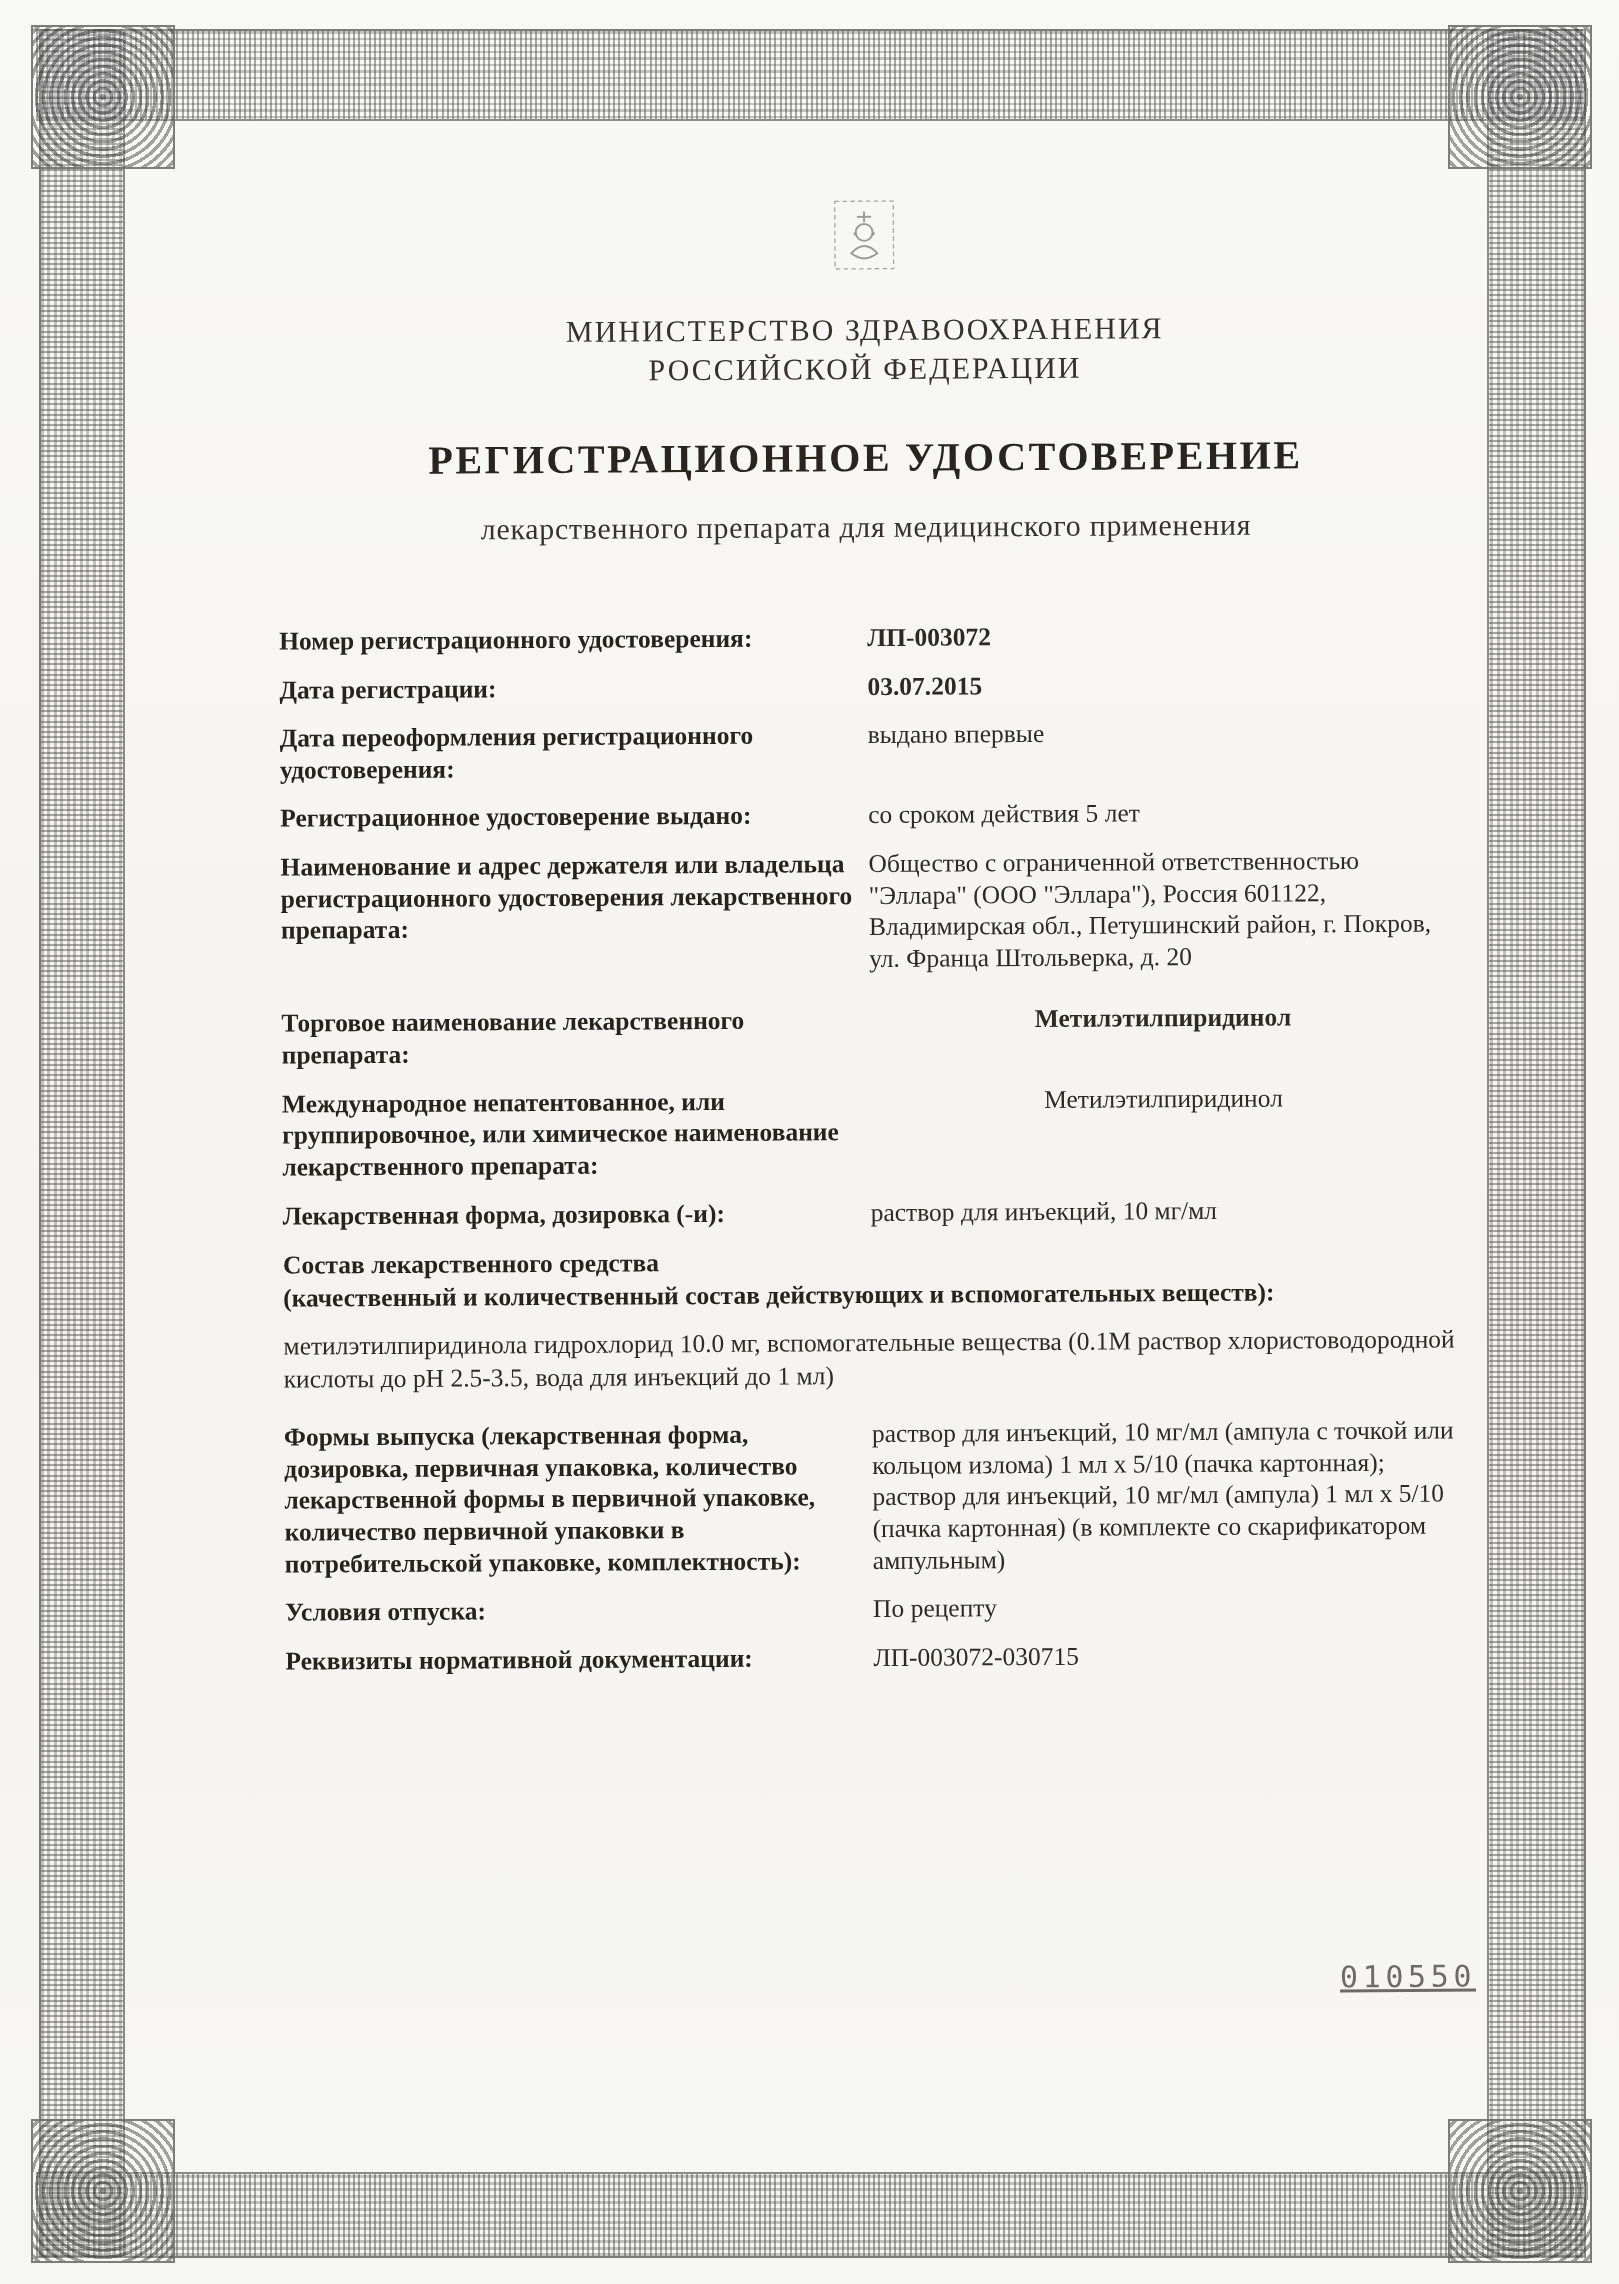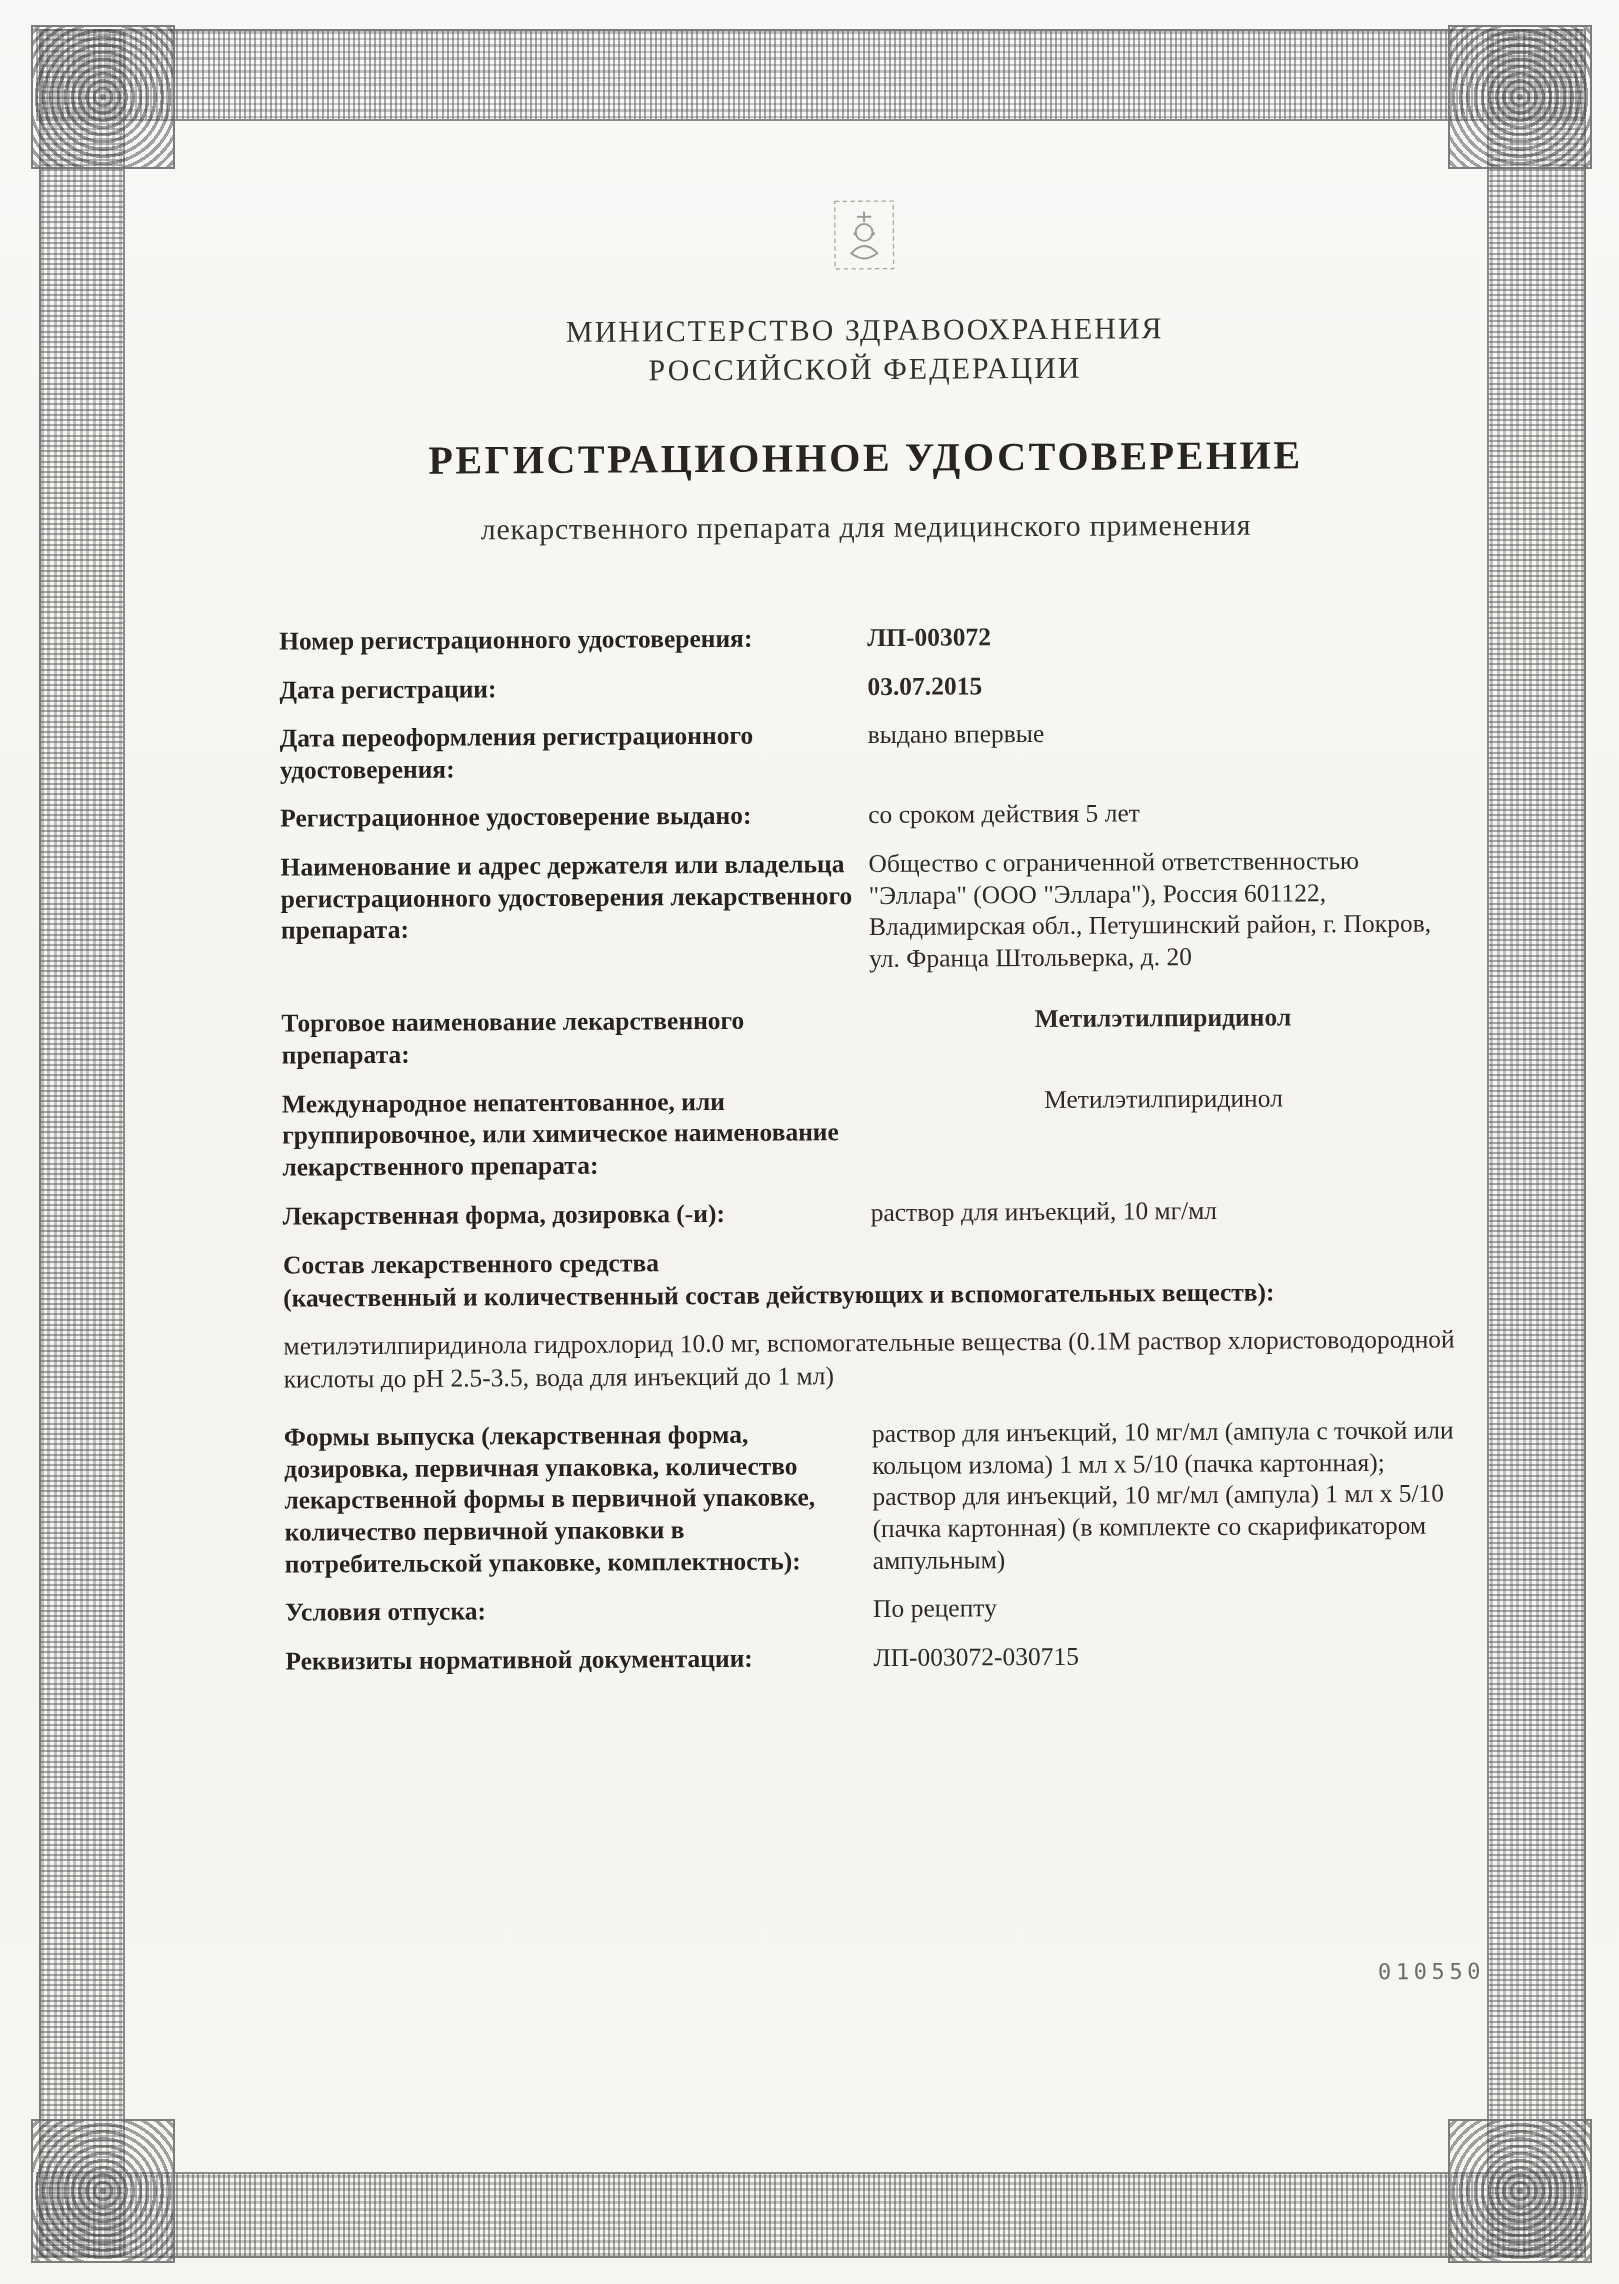--- a/index.html
+++ b/index.html
@@ -70,24 +70,24 @@
   .row.gap-lg { margin-top: 30px; }
   .lbl { width: 588px; box-sizing: border-box; padding-right: 15.7px; font-weight: bold; font-size: 25.5px; line-height: 1.24; color: #26231d; }
   .val { flex: 1; font-size: 25.5px; line-height: 1.24; color: #2d2a24; }
   .val.vb { font-weight: bold; }
   .val.vc { text-align: center; }
 
   .comp-head { font-weight: bold; font-size: 25.5px; line-height: 1.3; margin: 9.1px 0 2.6px 0; color: #26231d; }
   .comp-text { font-size: 25.5px; line-height: 1.3; margin: 14.4px 0 26px 0; color: #2d2a24; }
 
   .serial {
-    position: absolute; right: 134px; top: 1959px;
+    position: absolute; right: 143px; top: 1959px;
     font-family: "DejaVu Sans Mono", monospace;
-    font-size: 22px; letter-spacing: 4.6px; color: #55534f;
-    transform: rotate(-0.4deg); opacity: .85;
+    font-size: 30px; letter-spacing: 4.6px; color: #55534f;
+    transform: rotate(-0.4deg); opacity: .85; text-decoration: underline;
   }
 </style>
 </head>
 <body>
 
 <div class="page">
 
   <div class="frame frame-top"></div>
   <div class="frame frame-bottom"></div>
   <div class="frame frame-left"></div>

